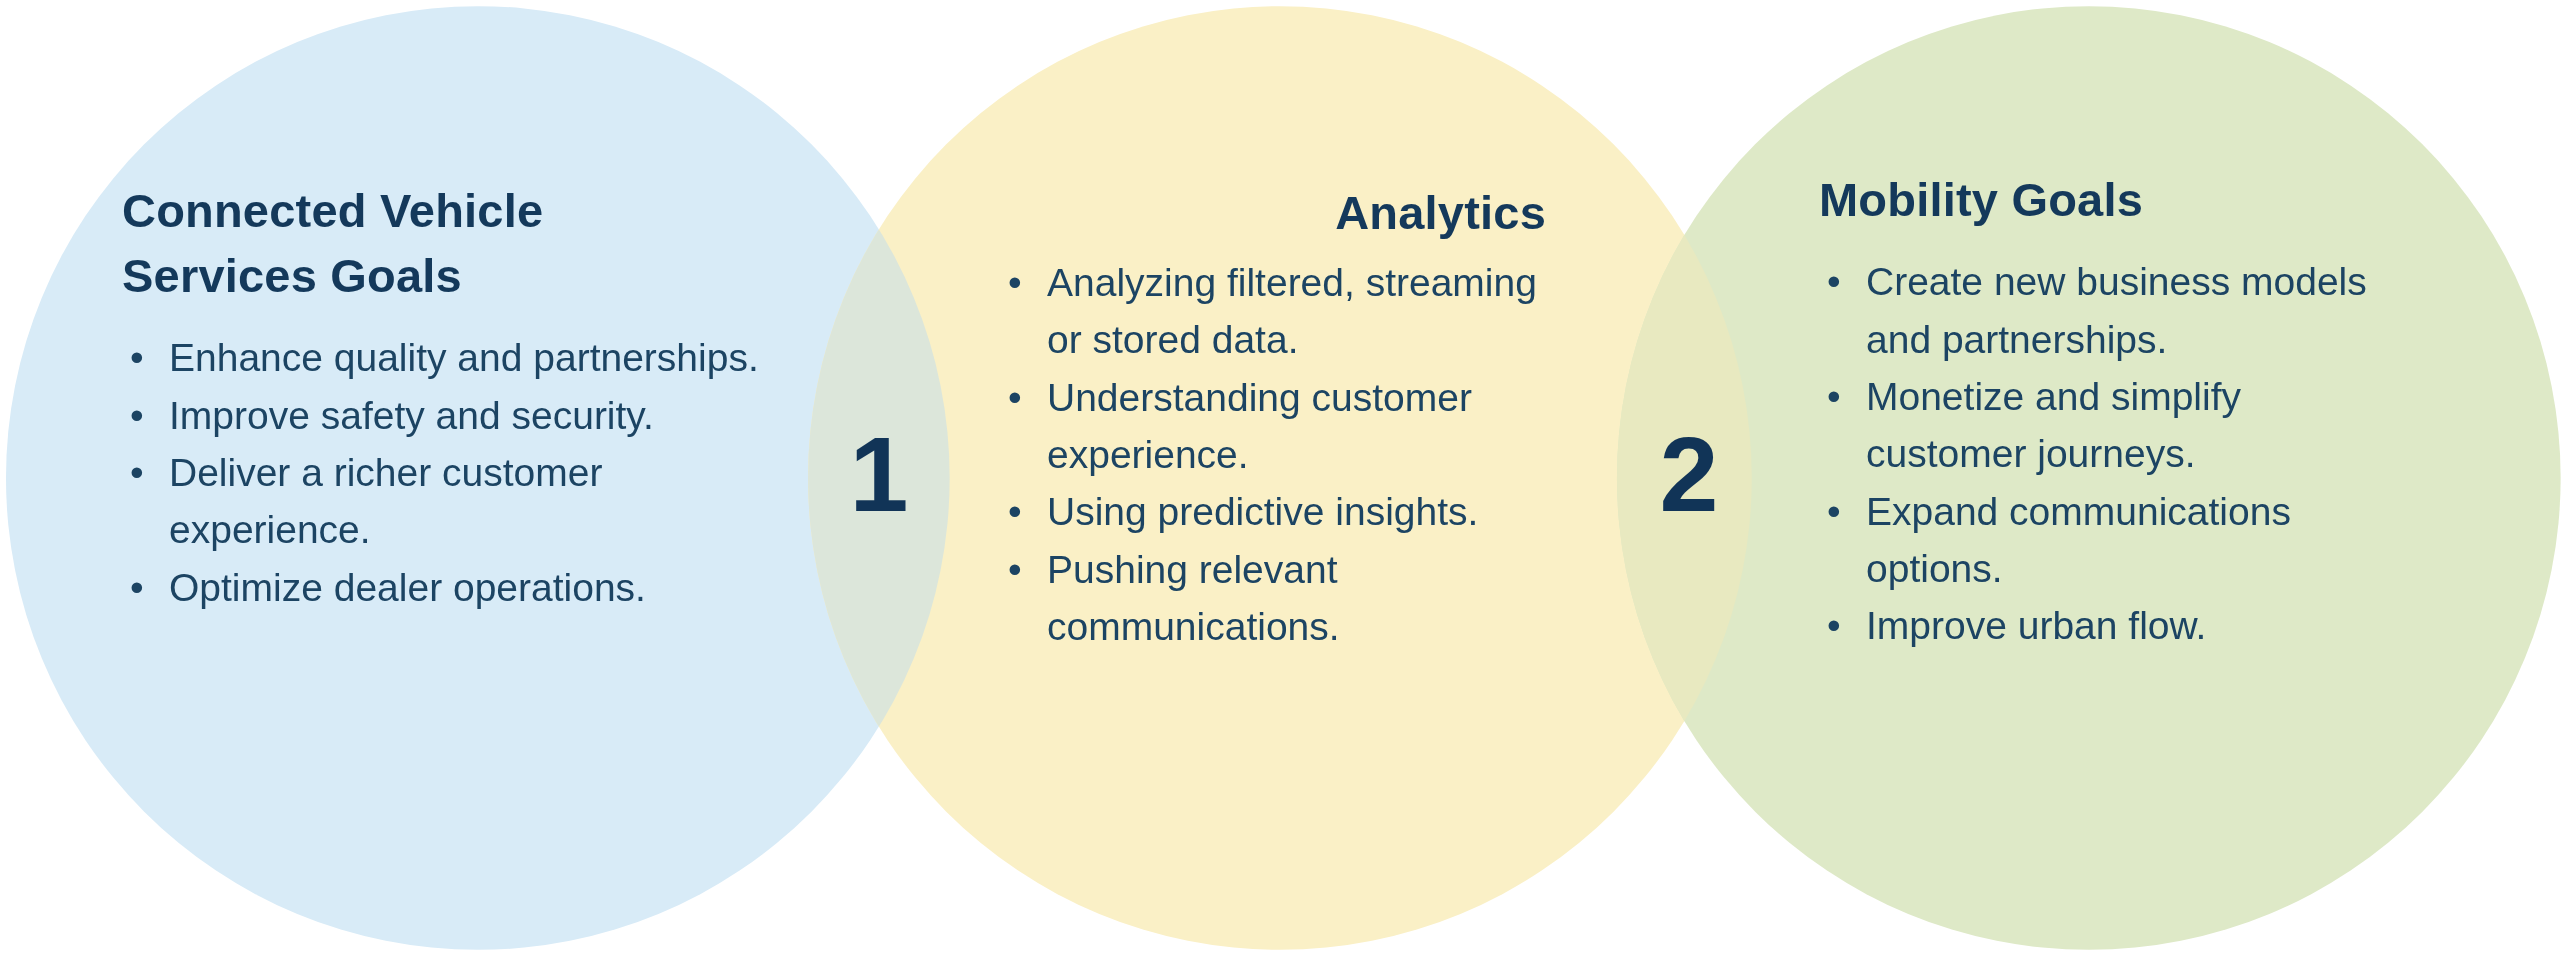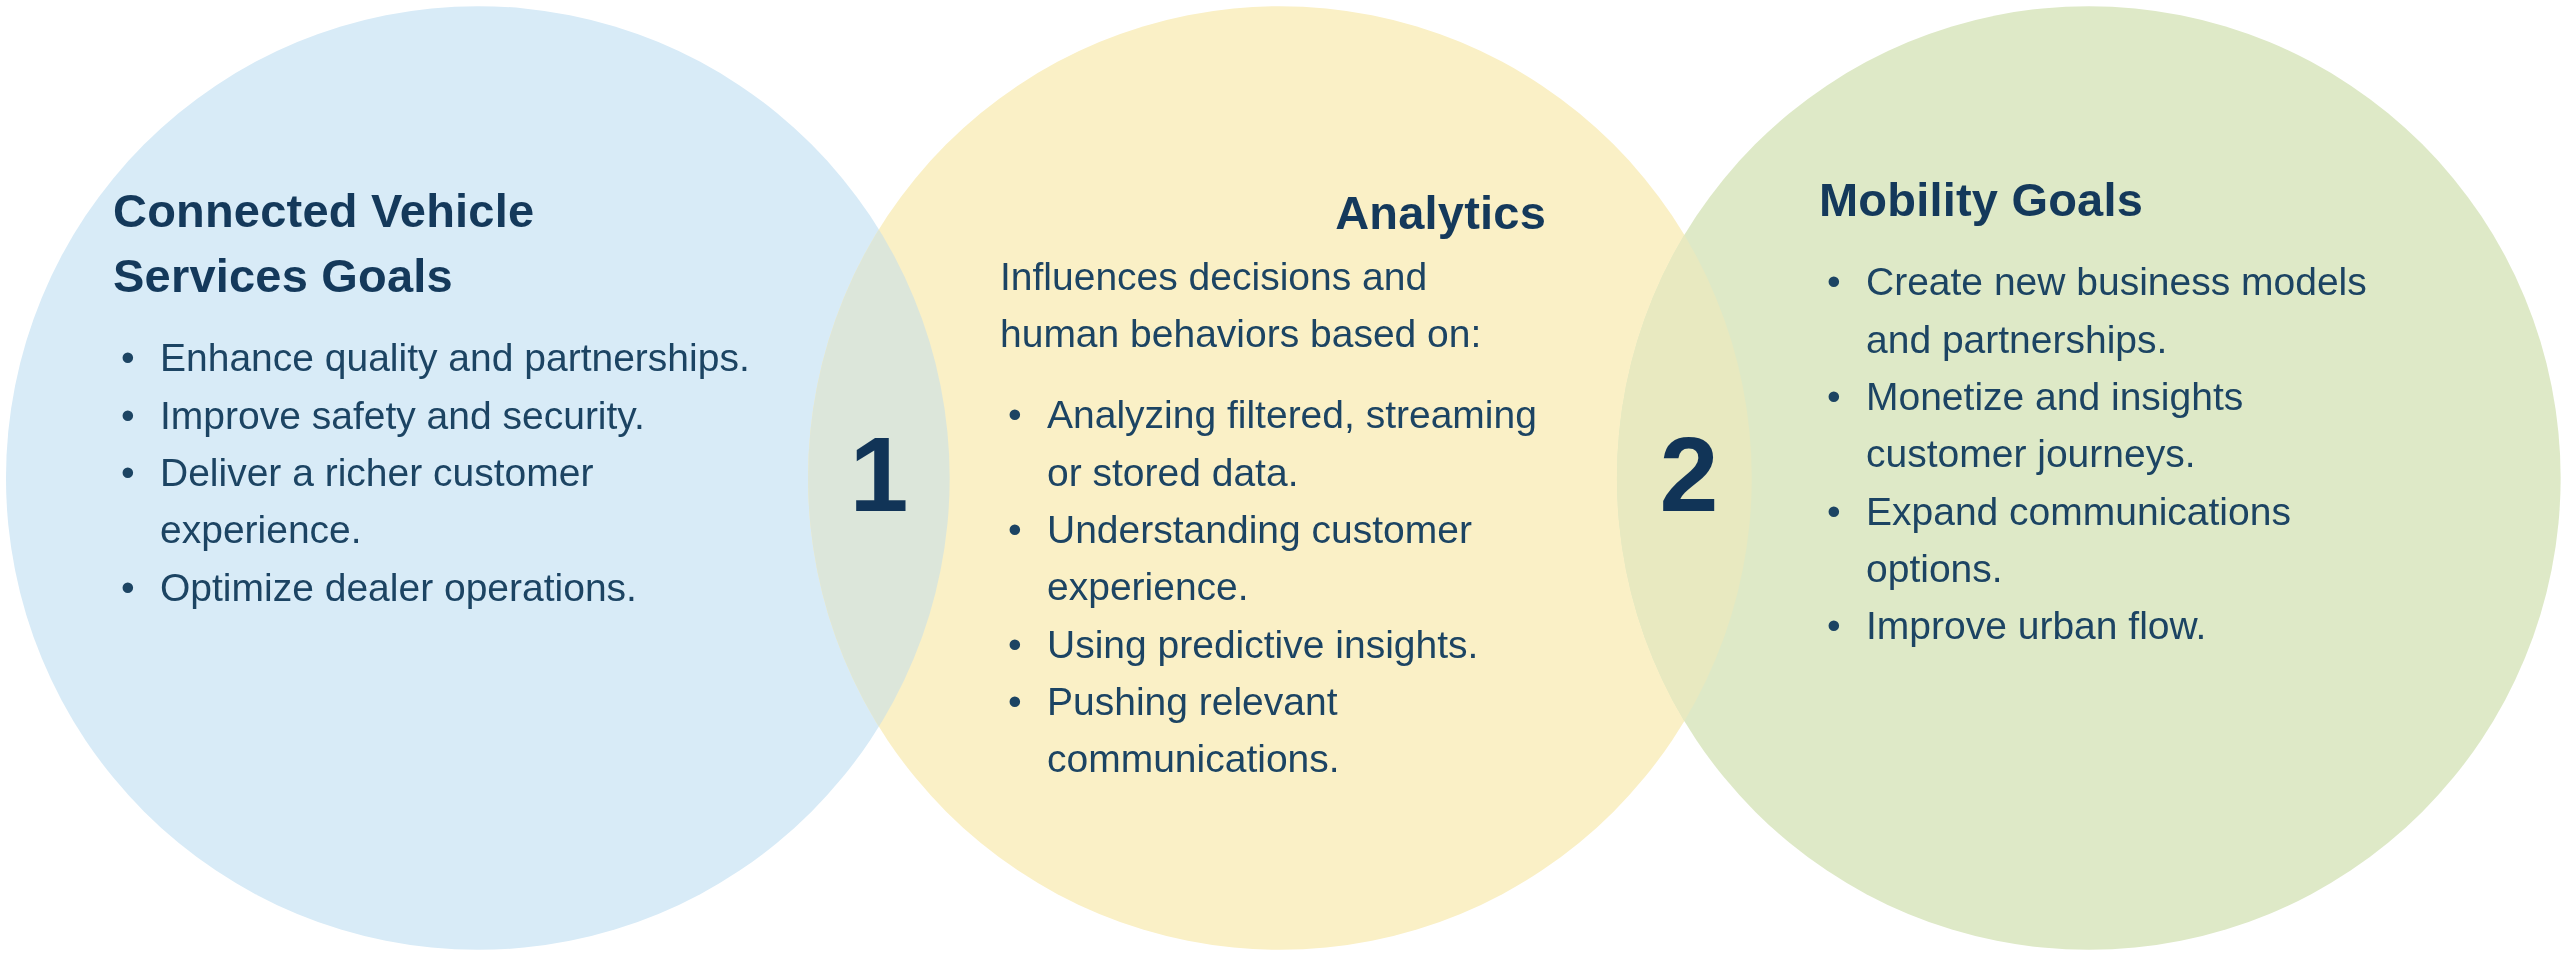--- a/index.html
+++ b/index.html
@@ -43,21 +43,21 @@
     position: relative;
     padding-left: 39px;
   }
   .panel li::before {
     content: "\2022";
     position: absolute;
     left: 0;
     top: 0;
   }
 
-  .panel-left  { left: 113px;  top: 179px; width: 683px; }
+  .panel-left  { left: 122px;  top: 179px; width: 683px; }
   .panel-left h2 { max-width: 555px; }
   .panel-mid   { left: 1000px; top: 181px; width: 546px; }
   .panel-mid h2 { margin-bottom: 1.7px; text-align: right; }
   .panel-mid .subtitle { max-width: 546px; }
   .panel-right { left: 1819px; top: 168px; width: 589px; }
 
   .overlap-num {
     position: absolute;
     transform: translate(-50%, -50%);
     font-size: 106px;
@@ -94,34 +94,33 @@
     <ul>
       <li>Enhance quality and partnerships.</li>
       <li>Improve safety and security.</li>
       <li>Deliver a richer customer experience.</li>
       <li>Optimize dealer operations.</li>
     </ul>
   </div>
 
   <div class="panel panel-mid">
     <h2>Analytics</h2>
-    <p class="subtitle">Influences decisions and human behaviors based on:</p>
     <ul>
       <li>Analyzing filtered, streaming or stored data.</li>
       <li>Understanding customer experience.</li>
       <li>Using predictive insights.</li>
       <li>Pushing relevant communications.</li>
     </ul>
   </div>
 
   <div class="panel panel-right">
     <h2>Mobility Goals</h2>
     <ul>
       <li>Create new business models and partnerships.</li>
-      <li>Monetize and insights customer journeys.</li>
+      <li>Monetize and simplify customer journeys.</li>
       <li>Expand communications options.</li>
       <li>Improve urban flow.</li>
     </ul>
   </div>
 
   <div class="overlap-num overlap-num-1">1</div>
   <div class="overlap-num overlap-num-2">2</div>
 
 </div>
 

